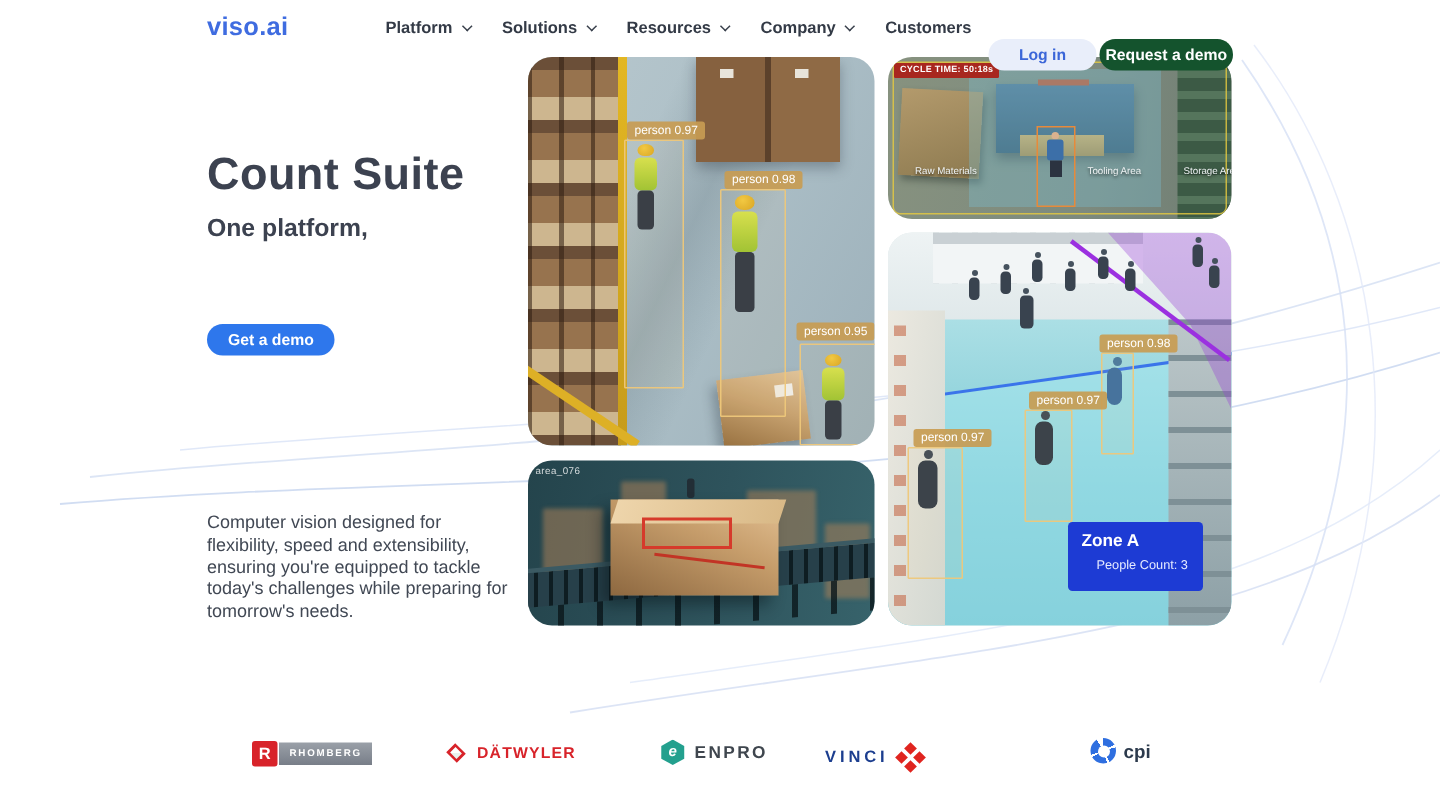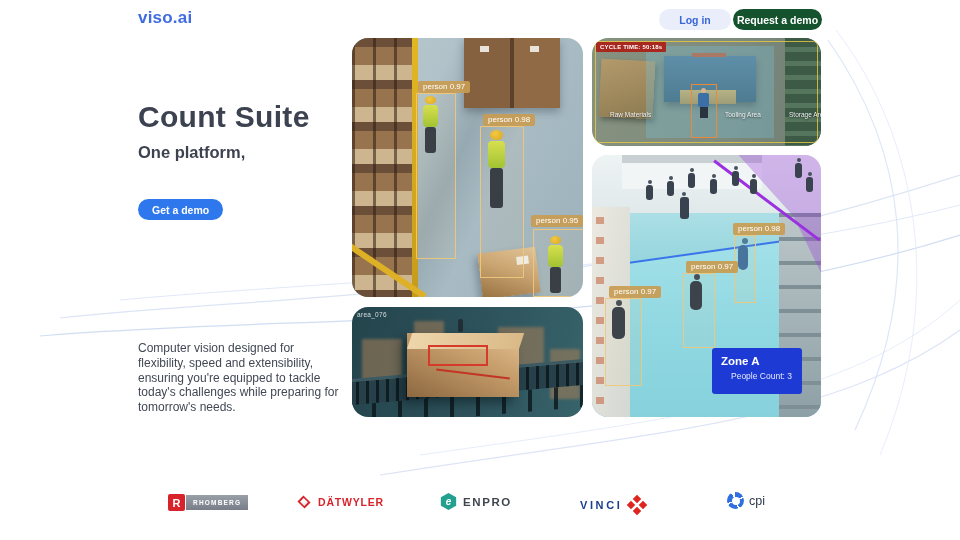--- a/index.html
+++ b/index.html
@@ -8,21 +8,21 @@
 
   
   #waves { position:absolute; inset:0; z-index:0; }
 
   
   .header { position:absolute; left:0; top:0; width:960px; height:38px; z-index:5; }
   .logo { position:absolute; left:138px; top:8px; font-size:17px; font-weight:600; color:#3f6ce0; letter-spacing:.2px; cursor:pointer; }
   .nav { position:absolute; left:257px; top:0; height:38px; display:flex; align-items:center; gap:21px; }
   .nav-item { display:flex; align-items:center; font-size:11px; font-weight:600; color:#333a46; cursor:pointer; }
   .chev { width:5px; height:5px; border-right:1.5px solid #39404c; border-bottom:1.5px solid #39404c; transform:rotate(45deg); display:inline-block; margin-left:7px; margin-top:-3px; }
-  .btn { border:none; border-radius:11px; font-family:inherit; font-weight:600; font-size:10.5px; cursor:pointer; display:flex; align-items:center; justify-content:center; }
+  .btn { border:none; border-radius:11px; font-family:inherit; font-weight:600; font-size:10.5px; cursor:pointer; display:flex; align-items:center; justify-content:center;margin-top:17px; }
   .btn-login { position:absolute; left:659px; top:9px; width:72px; height:21px; background:#e9eefa; color:#3b66d8; }
   .btn-request { position:absolute; left:733px; top:9px; width:89px; height:21px; background:#14532d; color:#ffffff; }
 
   
   .hero { position:absolute; left:138px; top:100px; z-index:4; }
   .hero-title { font-size:30px; line-height:34px; font-weight:700; color:#3c4250; letter-spacing:.3px; }
   .hero-sub { margin-top:9px; font-size:16.5px; line-height:18px; font-weight:700; color:#3c4250; }
   .btn-cta { position:absolute; left:138px; top:199px; height:21px; padding:0 14px; background:#2e77ec; color:#fff; z-index:4; }
   .hero-desc { position:absolute; left:138px; top:341px; width:206px; font-size:12px; line-height:14.8px; color:#414854; z-index:4; }
 
@@ -130,38 +130,59 @@
   .en-ico { width:17px; height:17px; background:#23a08e; clip-path:polygon(50% 0,95% 25%,95% 75%,50% 100%,5% 75%,5% 25%); color:#fff; font-size:10px; font-weight:700; font-style:italic; display:flex; align-items:center; justify-content:center; margin-right:6px; }
   .en-text { color:#3f464e; font-weight:600; font-size:11.5px; letter-spacing:1.6px; }
   .vi-text { color:#1c3e8f; font-weight:700; font-size:11px; letter-spacing:2.6px; }
   .vi-ico { position:relative; width:18px; height:18px; margin-left:6px; }
   .vi-ico i { position:absolute; width:6px; height:6px; background:#e0241f; transform:rotate(45deg); }
   .vi-ico i:nth-child(1){ left:6px; top:0; } .vi-ico i:nth-child(2){ left:0; top:6px; }
   .vi-ico i:nth-child(3){ left:12px; top:6px; } .vi-ico i:nth-child(4){ left:6px; top:12px; }
   .cpi-ico { position:relative; width:17px; height:17px; border-radius:50%; margin-right:5px;
       background:conic-gradient(#2f6fe0 0 62deg, #fff 62deg 74deg, #2f6fe0 74deg 150deg, #fff 150deg 162deg, #2f6fe0 162deg 240deg, #fff 240deg 252deg, #2f6fe0 252deg 330deg, #fff 330deg 360deg); }
   .cpi-ico::after { content:""; position:absolute; left:4.5px; top:4.5px; width:8px; height:8px; border-radius:50%; background:#fff; }
-  .cpi-text { color:#2c3a4c; font-weight:400; font-size:12.5px; }
+  .cpi-text { color:#2c3a4c; font-weight:700; font-size:12.5px; }
 </style>
 </head>
 <body>
 
 <svg id="waves" width="960" height="540" viewBox="0 0 960 540">
   <path d="M60,318 C300,292 560,304 960,175" stroke="#d3def3" stroke-width="1.2" fill="none" opacity="0.8"></path>
   <path d="M40,336 C320,312 640,336 960,235" stroke="#c6d4ef" stroke-width="1.2" fill="none" opacity="0.8"></path>
   <path d="M120,300 C360,278 700,272 960,205" stroke="#dde6f7" stroke-width="1" fill="none" opacity="0.9"></path>
   <path d="M380,475 C650,432 830,424 960,330" stroke="#cdd9f1" stroke-width="1.2" fill="none" opacity="0.7"></path>
   <path d="M420,455 C680,418 850,400 960,300" stroke="#dbe5f8" stroke-width="1" fill="none" opacity="0.7"></path>
   <path d="M828,40 C905,150 925,280 855,430" stroke="#d6e0f5" stroke-width="1.2" fill="none" opacity="0.8"></path>
   <path d="M836,30 C920,140 945,300 880,455" stroke="#e2e9f9" stroke-width="1" fill="none" opacity="0.8"></path>
 </svg>
 
 <header class="header">
   <div class="logo">viso.ai</div>
 
+  <nav class="nav">
+    <div class="nav-item">
+      <span>Platform</span>
+      <span class="chev"></span>
+    </div>
+    <div class="nav-item">
+      <span>Solutions</span>
+      <span class="chev"></span>
+    </div>
+    <div class="nav-item">
+      <span>Resources</span>
+      <span class="chev"></span>
+    </div>
+    <div class="nav-item">
+      <span>Company</span>
+      <span class="chev"></span>
+    </div>
+    <div class="nav-item">
+      <span>Customers</span>
+    </div>
+  </nav>
 
   <button class="btn btn-login">Log in</button>
   <button class="btn btn-request">Request a demo</button>
 </header>
 
 <section class="hero">
   <h1 class="hero-title">Count Suite</h1>
   <h2 class="hero-sub">
     <span>One platform,</span><br>
   </h2>
@@ -285,21 +306,21 @@
     <span class="rh-bar">RHOMBERG</span>
   </div>
   <div class="logo-item" style="left:299px; top:10px;">
     <span class="dw-ico"></span>
     <span class="dw-text">DÄTWYLER</span>
   </div>
   <div class="logo-item" style="left:440px; top:7px;">
     <span class="en-ico">e</span>
     <span class="en-text">ENPRO</span>
   </div>
-  <div class="logo-item" style="left:580px; top:10px;justify-content:center;">
+  <div class="logo-item" style="left:550px; top:10px;justify-content:center;">
     <span class="vi-text">VINCI</span>
     <span class="vi-ico">
         <i></i>
         <i></i>
         <i></i>
         <i></i>
       </span>
   </div>
   <div class="logo-item" style="left:727px; top:6px;">
     <span class="cpi-ico"></span>

